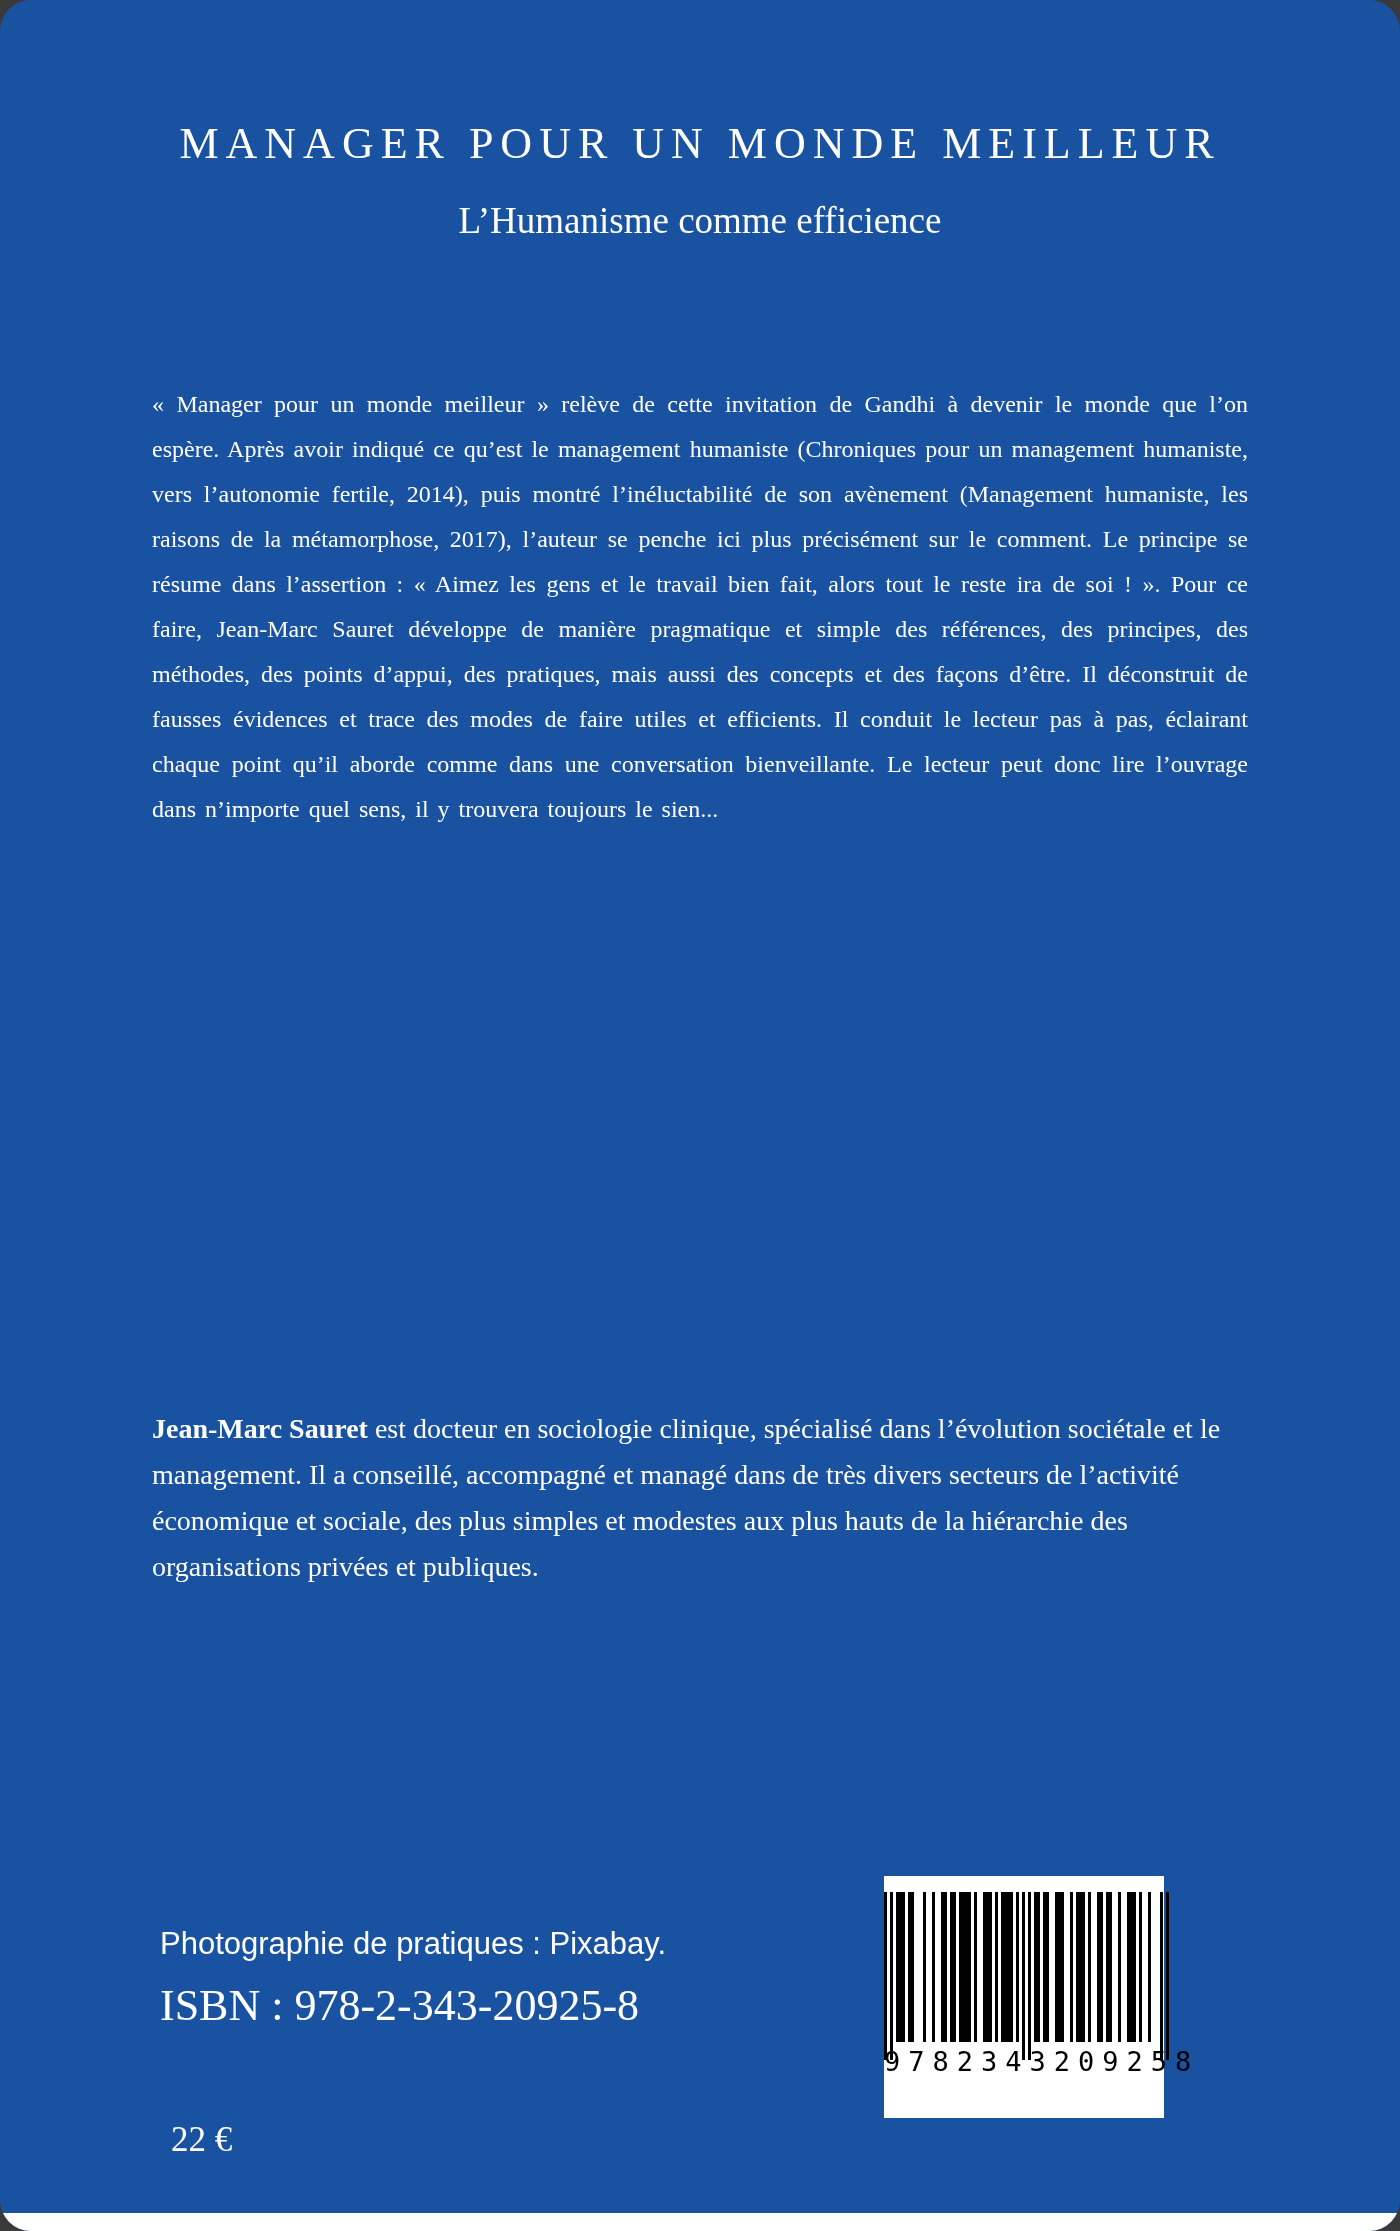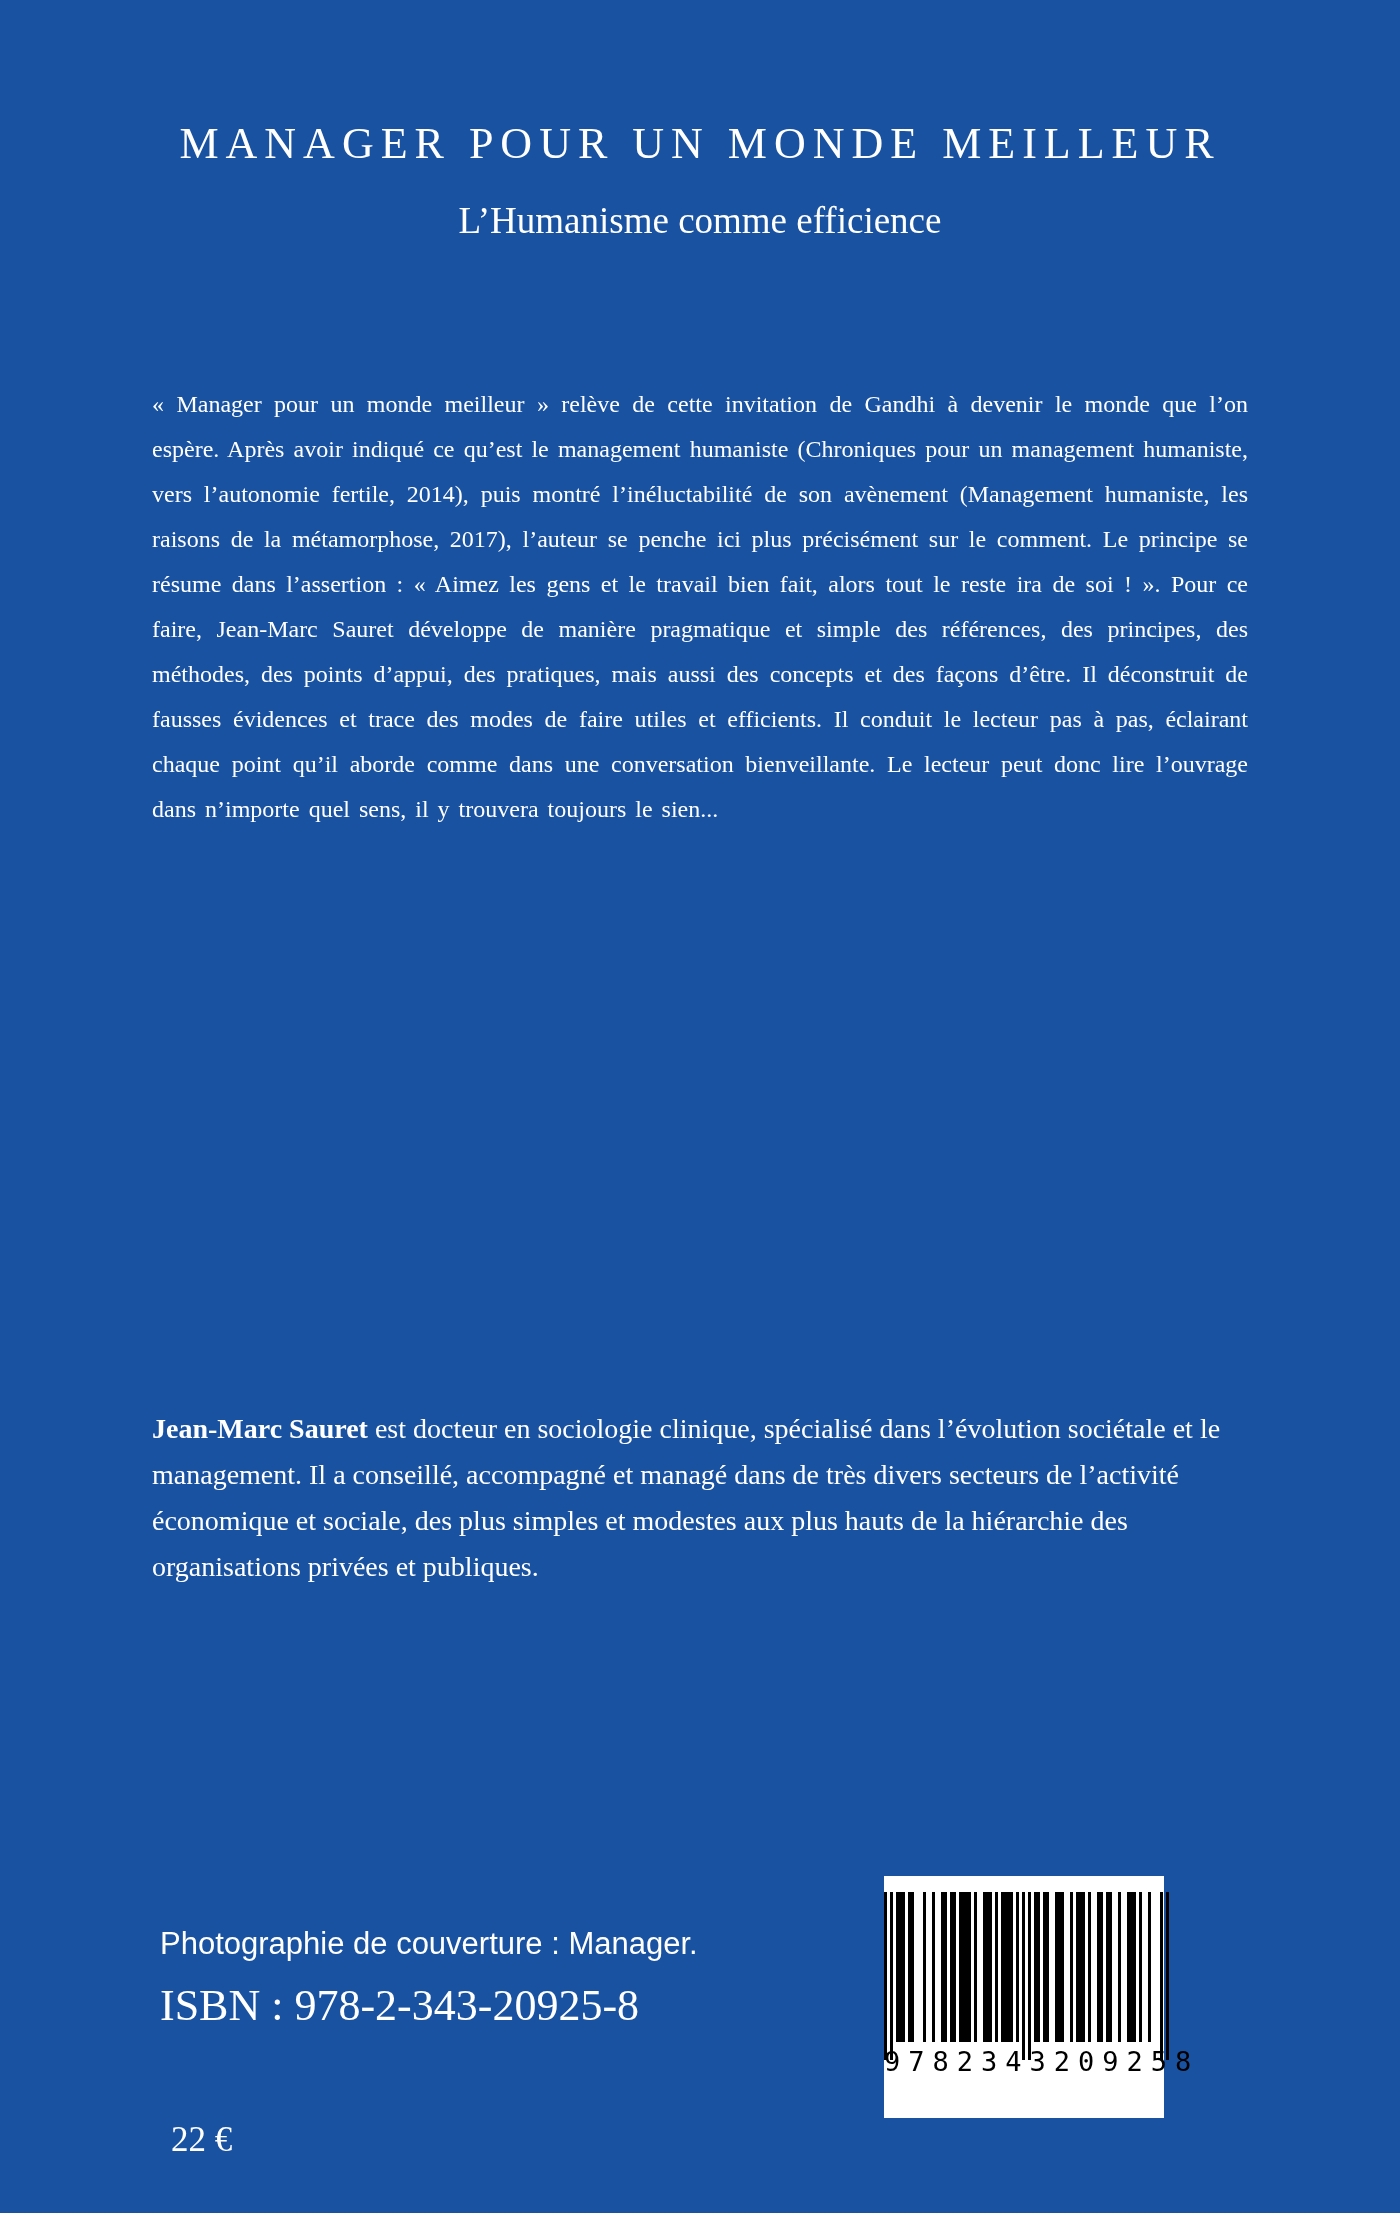--- a/index.html
+++ b/index.html
@@ -6,20 +6,21 @@
   html, body { margin: 0; padding: 0; background: #3a3a3a; }
   #cover {
     position: relative;
     width: 1400px;
     height: 2231px;
     margin: 0 auto;
     background: #1a52a2;
     color: #ffffff;
     font-family: "Liberation Serif", serif;
     overflow: hidden;
+    border-radius: 31px;
   }
   .title {
     position: absolute;
     top: 118px; left: 0; right: 0;
     text-align: center;
     font-size: 44px;
     letter-spacing: 7px;
     font-weight: 500;
     white-space: nowrap;
   }
@@ -109,21 +110,21 @@
   <div class="subtitle">
     <div>L’Humanisme comme efficience</div>
   </div>
 
   <div class="synopsis">« Manager pour un monde meilleur » relève de cette invitation de Gandhi à devenir le monde que l’on espère. Après avoir indiqué ce qu’est le management humaniste (Chroniques pour un management humaniste, vers l’autonomie fertile, 2014), puis montré l’inéluctabilité de son avènement (Management humaniste, les raisons de la métamorphose, 2017), l’auteur se penche ici plus précisément sur le comment. Le principe se résume dans l’assertion : « Aimez les gens et le travail bien fait, alors tout le reste ira de soi ! ». Pour ce faire, Jean-Marc Sauret développe de manière pragmatique et simple des références, des principes, des méthodes, des points d’appui, des pratiques, mais aussi des concepts et des façons d’être. Il déconstruit de fausses évidences et trace des modes de faire utiles et efficients. Il conduit le lecteur pas à pas, éclairant chaque point qu’il aborde comme dans une conversation bienveillante. Le lecteur peut donc lire l’ouvrage dans n’importe quel sens, il y trouvera toujours le sien...</div>
 
   <div class="bio">
     <span class="bio-name">Jean-Marc Sauret</span><span> est docteur en sociologie clinique, spécialisé dans l’évolution sociétale et le management. Il a conseillé, accompagné et managé dans de très divers secteurs de l’activité économique et sociale, des plus simples et modestes aux plus hauts de la hiérarchie des organisations privées et publiques.</span>
   </div>
 
-  <div class="photo-credit">Photographie de couverture : Manager.</div>
+  <div class="photo-credit">Photographie de pratiques : Pixabay.</div>
 
   <div class="isbn">ISBN : 978-2-343-20925-8</div>
 
   <div class="price">22 €</div>
 
   <div class="barcode-box">
     <div class="barcode-bars">
         <div class="bc-module on guard"></div>
         <div class="bc-module guard"></div>
         <div class="bc-module on guard"></div>

